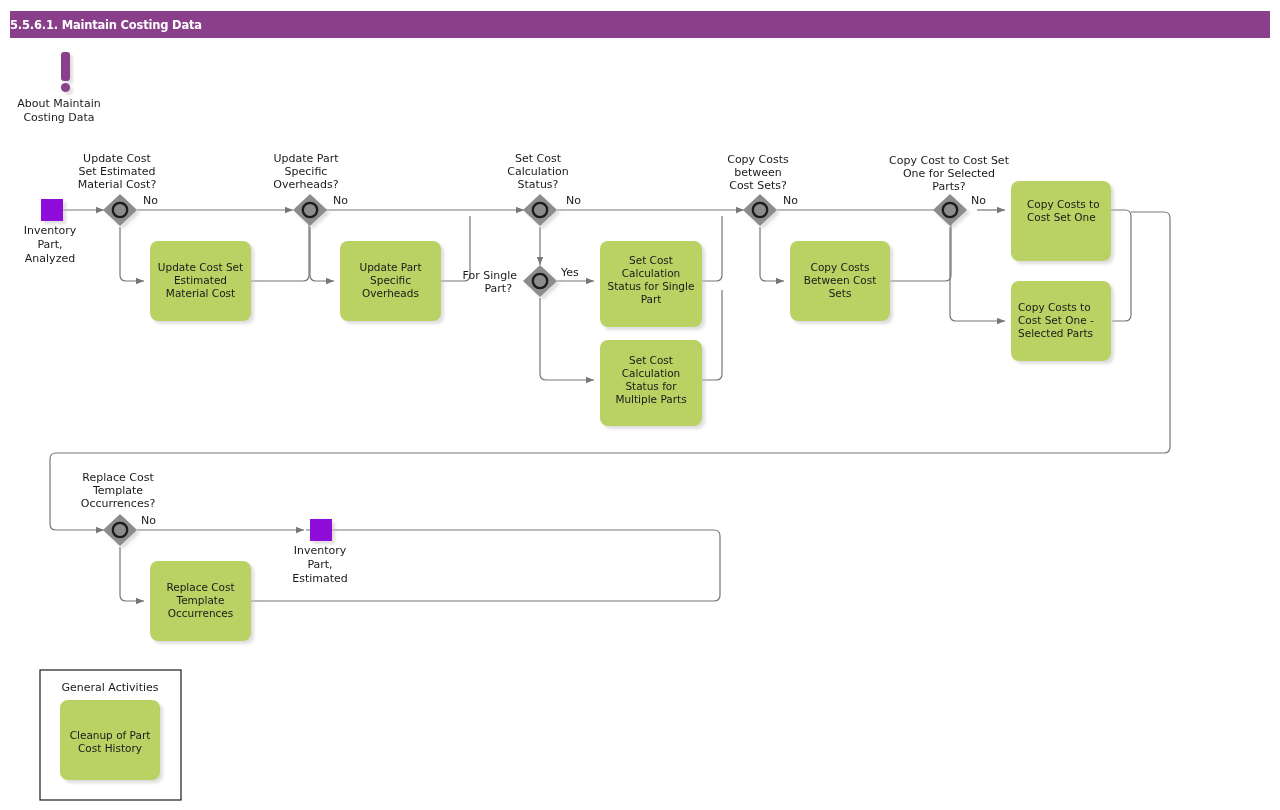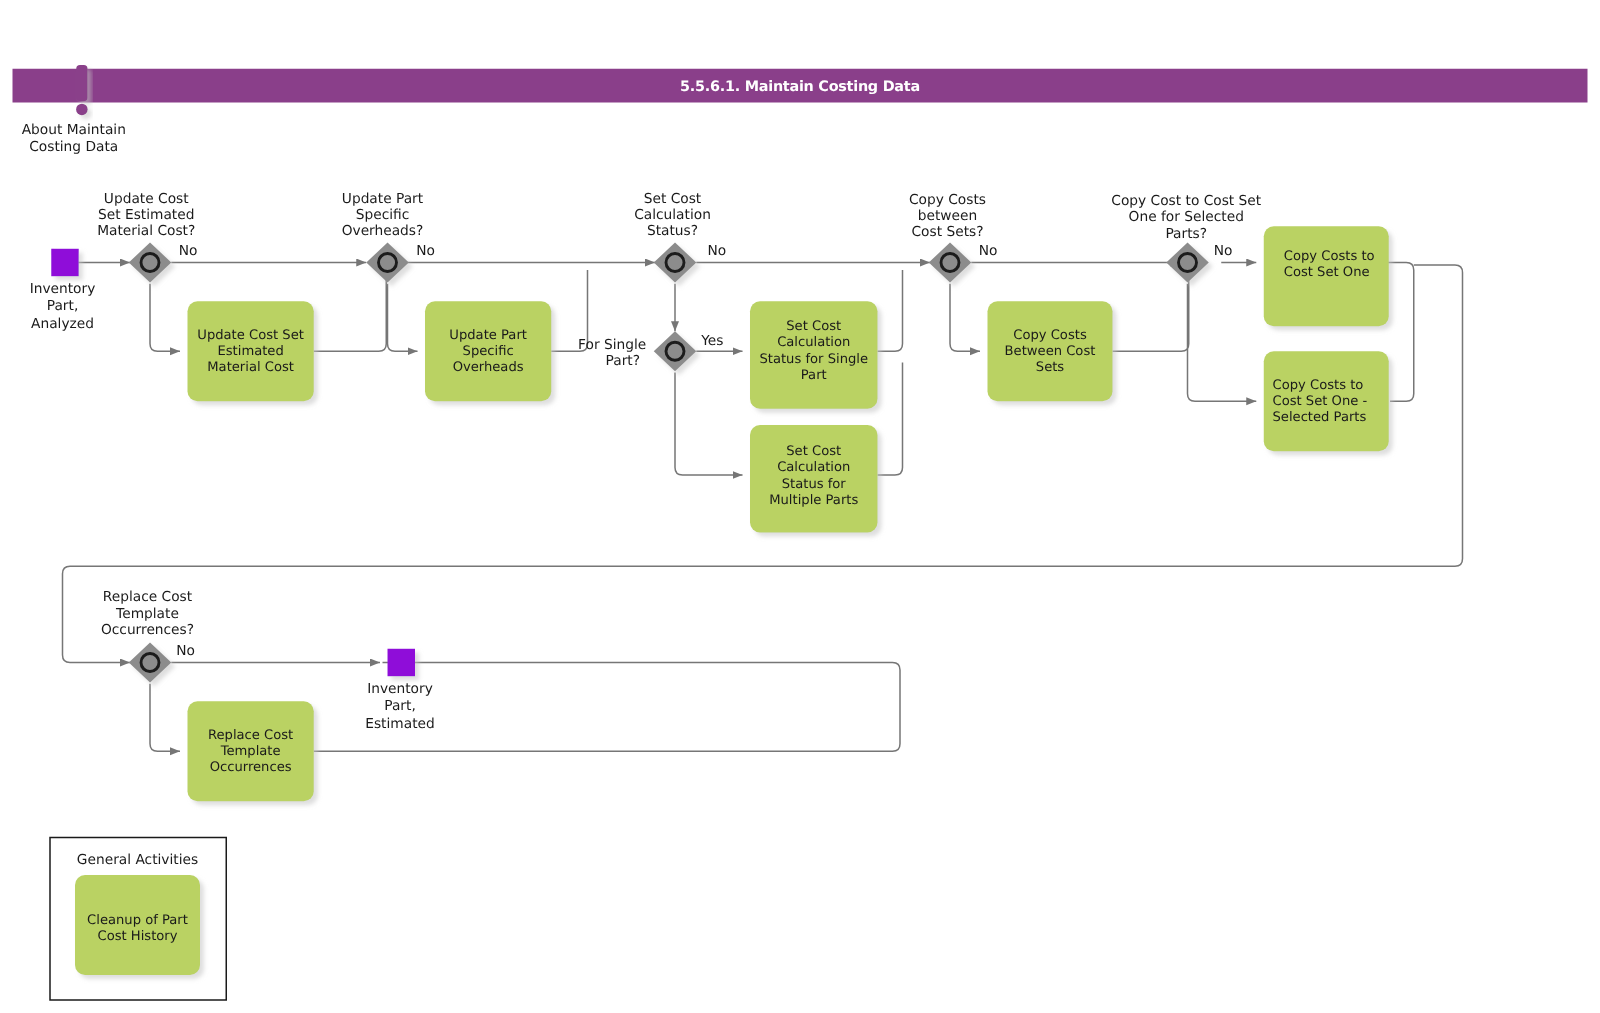--- a/index.html
+++ b/index.html
@@ -23,22 +23,21 @@
   }
   .title-bar {
     position: absolute;
     left: 10px;
     top: 11px;
     width: 1260px;
     height: 27px;
     background: #8a3f8a;
     display: flex;
     align-items: center;
-    justify-content: center;
-    margin-top: 44px;
+    justify-content: flex-start;
   }
   .title-bar span {
     color: #ffffff;
     font-size: 11.5px;
     font-weight: bold;
     font-family: "DejaVu Sans", sans-serif;
     letter-spacing: -0.2px;
   }
   svg text {
     font-family: "DejaVu Sans", sans-serif;

